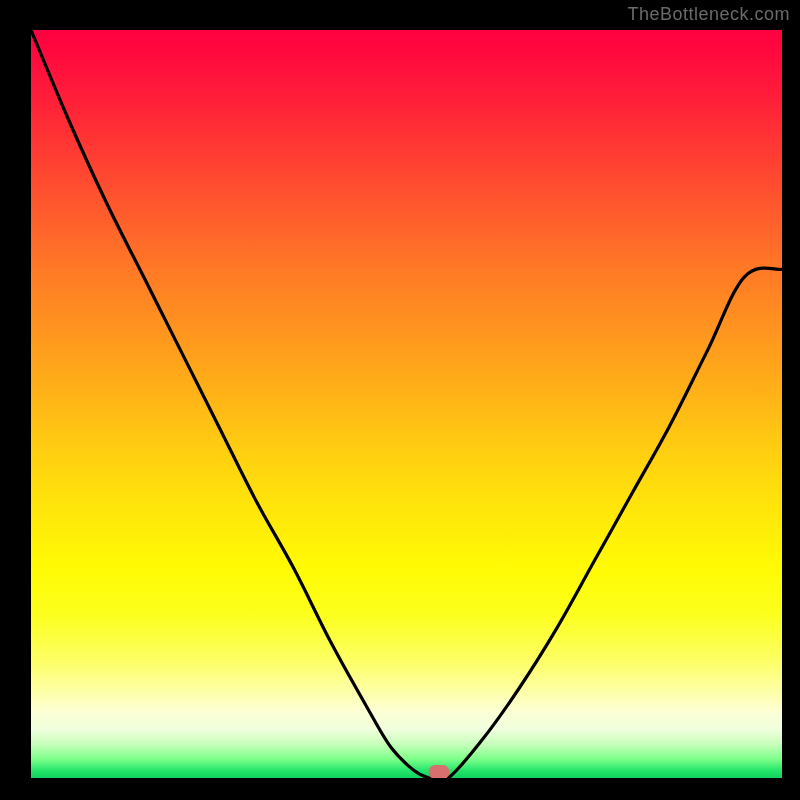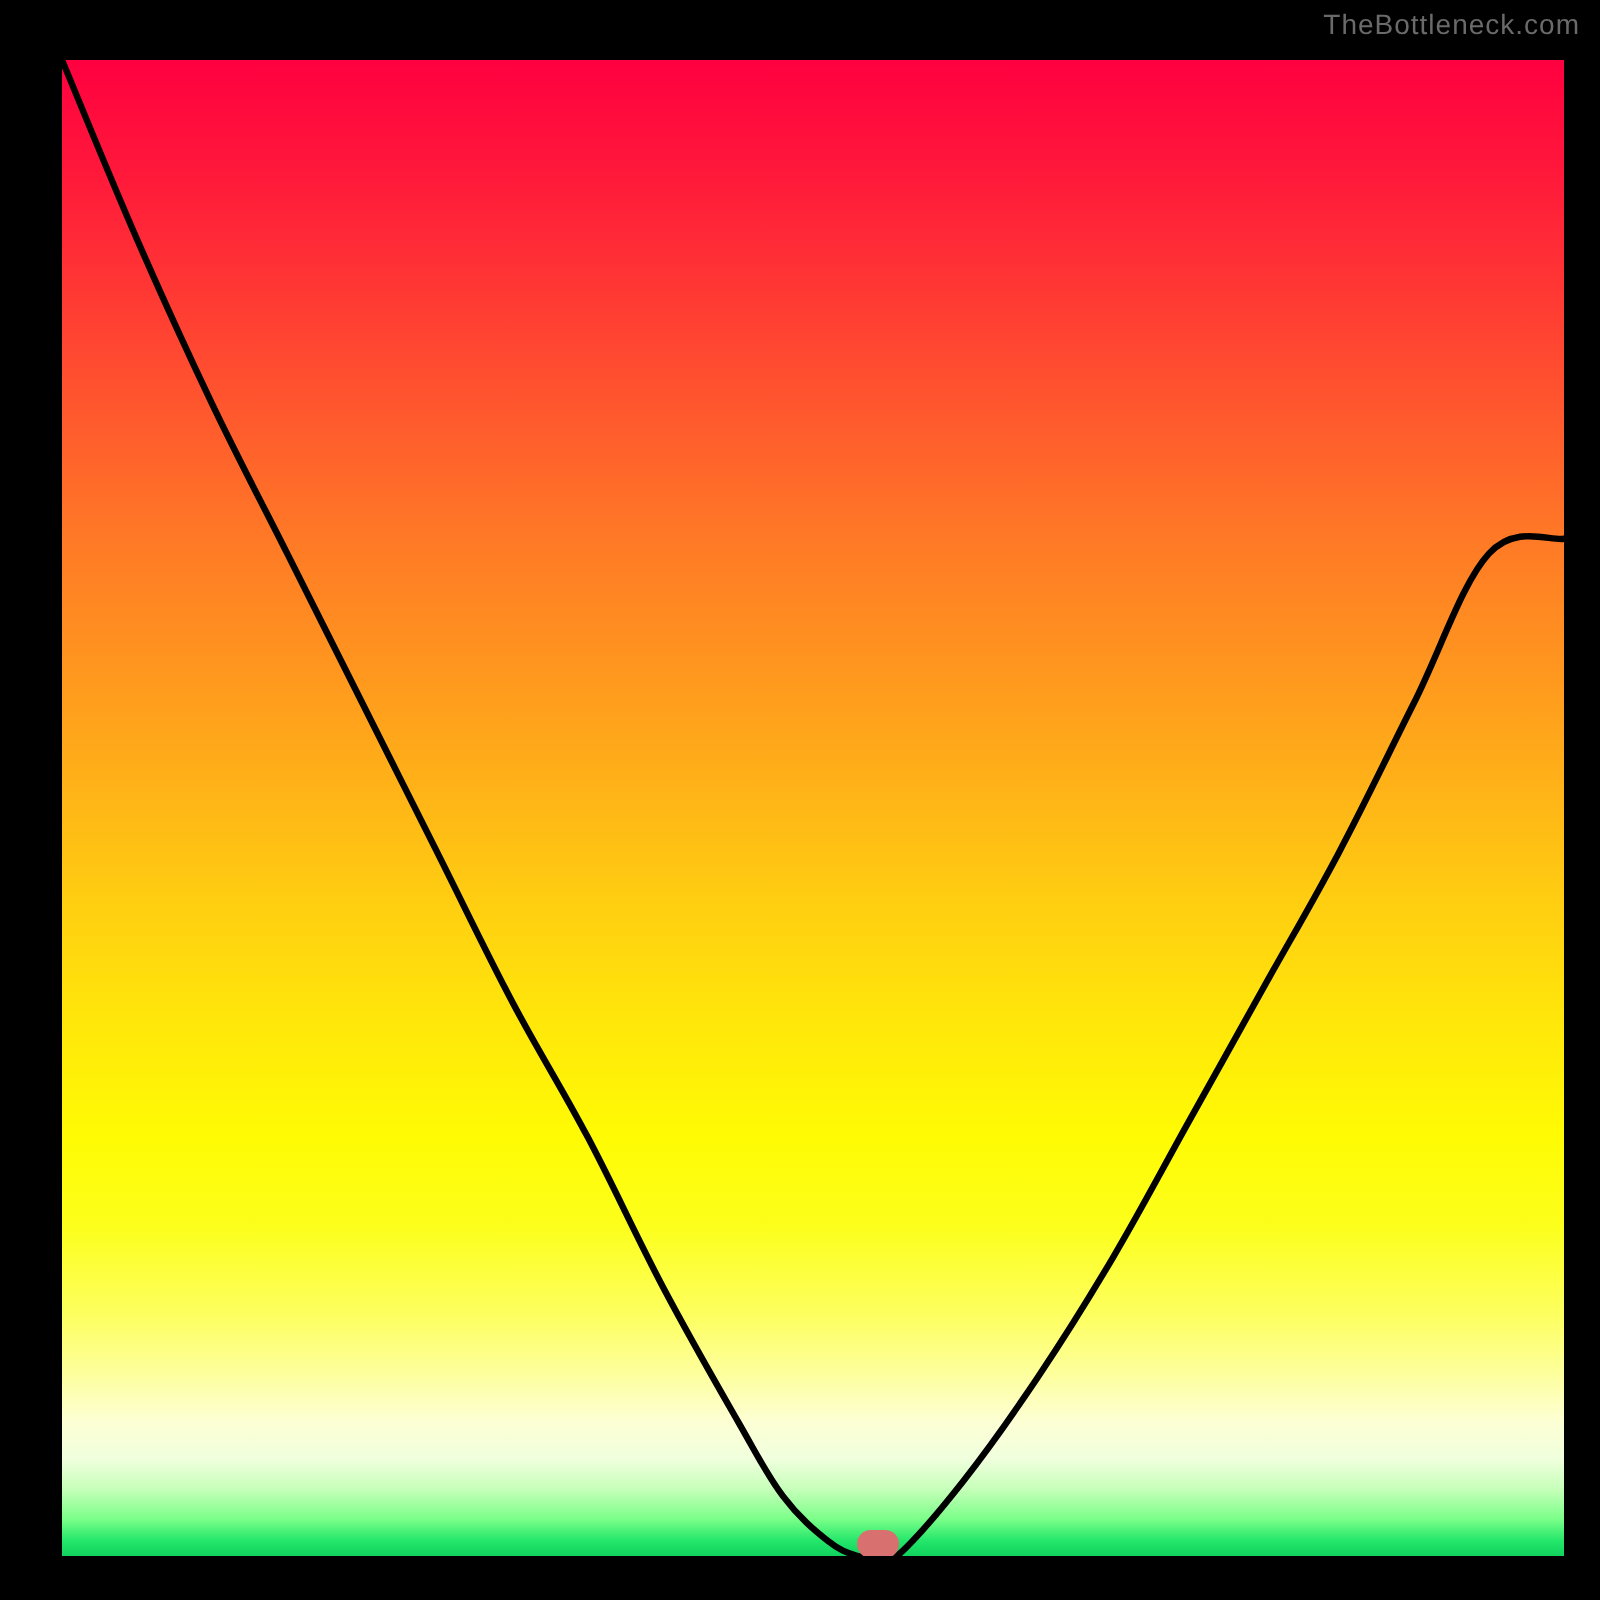--- a/index.html
+++ b/index.html
@@ -15,21 +15,21 @@
     position: relative;
     width: 800px;
     height: 800px;
     background: #000;
   }
   .watermark {
     position: absolute;
     top: 4px;
     right: 10px;
     color: #6a6a6a;
-    font-size: 14px;
+    font-size: 18px;
     letter-spacing: 0.5px;
     z-index: 20;
   }
   .plot {
     position: absolute;
     left: 31px;
     top: 30px;
     width: 751px;
     height: 748px;
     overflow: hidden;

